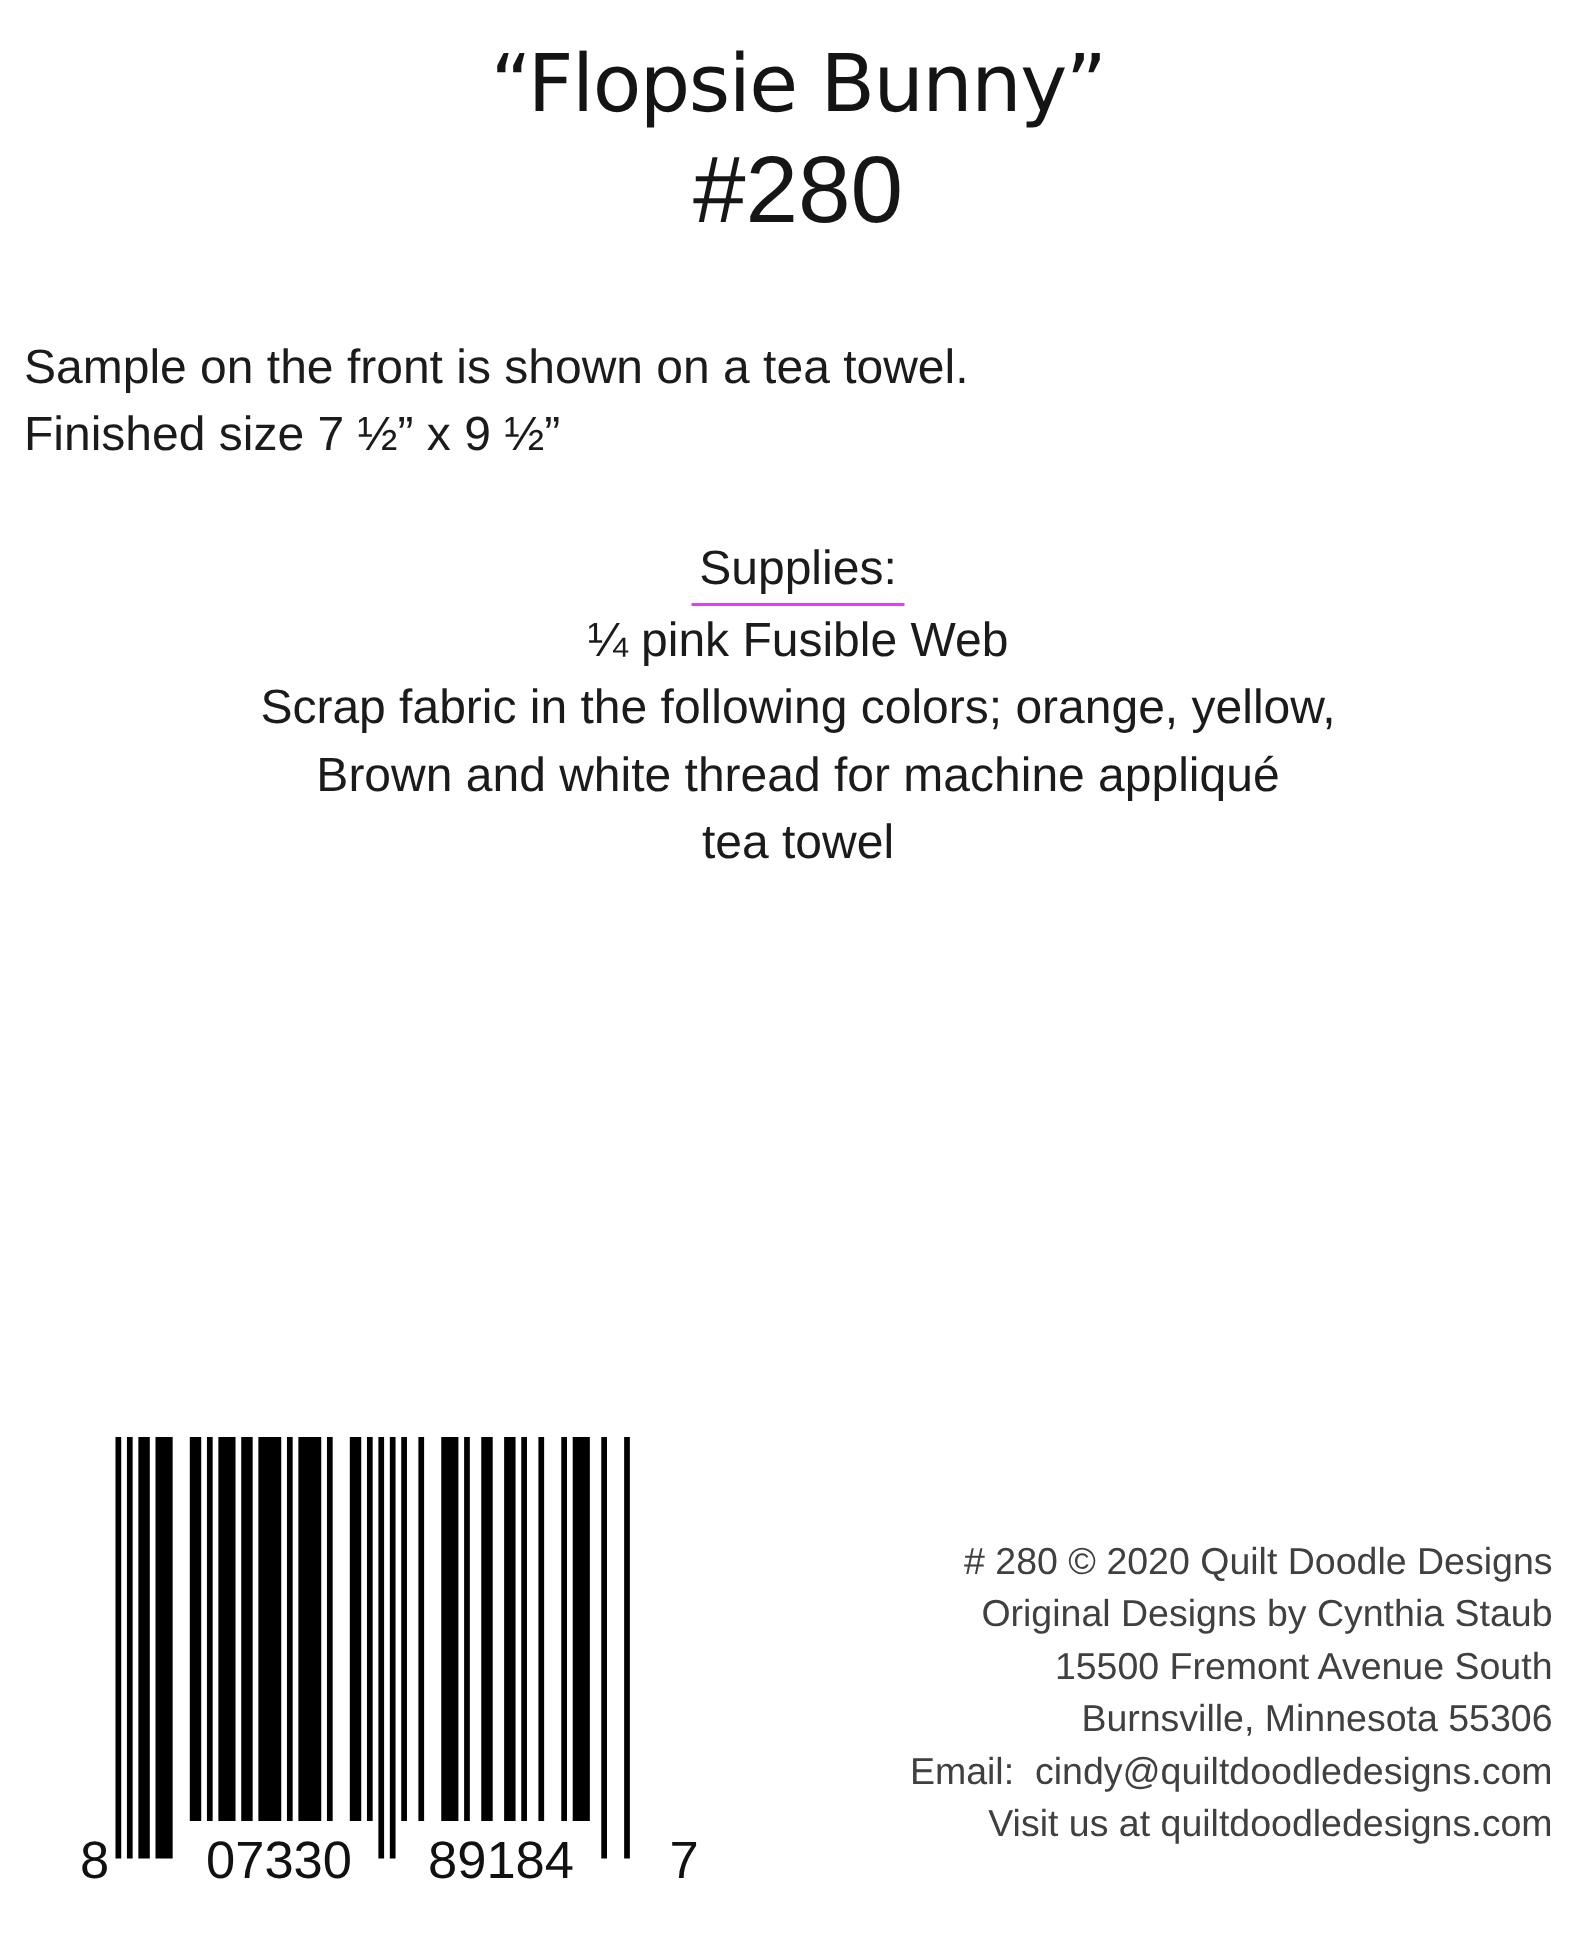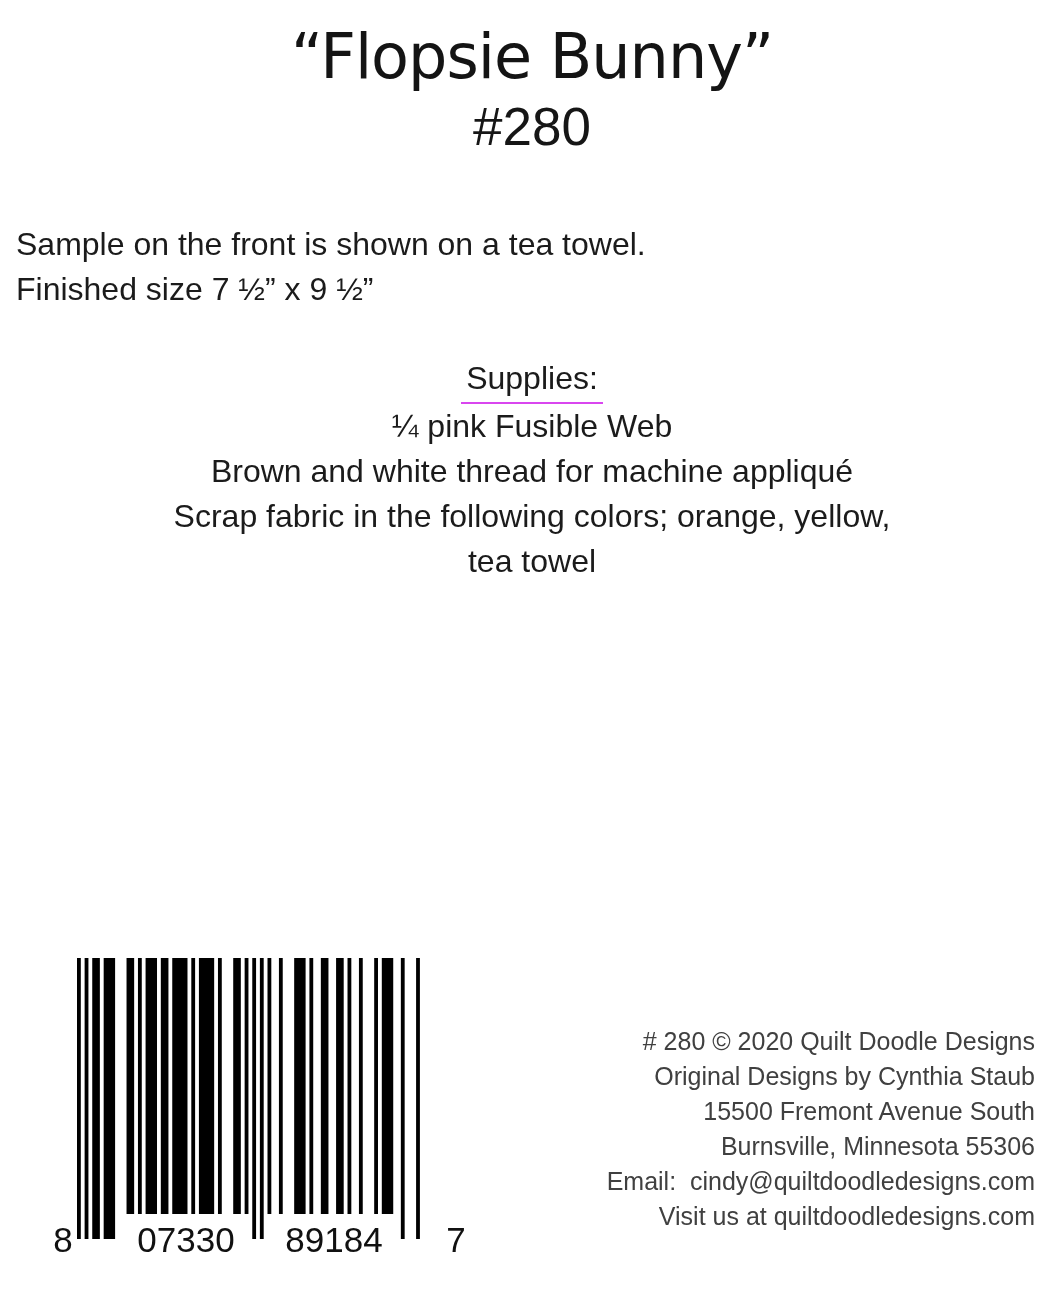--- a/index.html
+++ b/index.html
@@ -16,33 +16,33 @@
     font-family: "Liberation Sans", sans-serif;
     color: #1b1b1b;
   }
   .title {
     position: absolute;
     top: 26px;
     left: 0;
     width: 100%;
     text-align: center;
     font-family: "DejaVu Sans", sans-serif;
-    font-size: 62px;
+    font-size: 53px;
     line-height: 62px;
     letter-spacing: -1px;
     color: #141414;
   }
   .pattern-number {
     position: absolute;
     top: 98px;
     left: 0;
     width: 100%;
     text-align: center;
     font-family: "Liberation Sans", sans-serif;
-    font-size: 53px;
+    font-size: 63px;
     line-height: 58px;
     color: #161616;
   }
   .intro {
     position: absolute;
     top: 222px;
     left: 16px;
     width: 100%;
     text-align: left;
   }
@@ -100,22 +100,22 @@
   <div class="pattern-number">#280</div>
 
   <div class="intro">
     <div class="line">Sample on the front is shown on a tea towel.</div>
     <div class="line">Finished size 7 ½” x 9 ½”</div>
   </div>
 
   <div class="supplies">
     <div class="line"><span class="supplies-heading">Supplies:</span></div>
     <div class="line">¼ pink Fusible Web</div>
+    <div class="line">Scrap fabric in the following colors; orange, yellow,</div>
     <div class="line">Brown and white thread for machine appliqué</div>
-    <div class="line">Scrap fabric in the following colors; orange, yellow,</div>
     <div class="line">tea towel</div>
   </div>
 
   <svg class="barcode" viewBox="0 0 432 300" xmlns="http://www.w3.org/2000/svg">
     <g id="barcode-bars">
         <rect x="25.00" y="2" width="3.81" height="281" fill="#000000"></rect>
         <rect x="32.62" y="2" width="3.81" height="281" fill="#000000"></rect>
         <rect x="40.24" y="2" width="7.62" height="281" fill="#000000"></rect>
         <rect x="51.67" y="2" width="11.43" height="281" fill="#000000"></rect>
         <rect x="74.53" y="2" width="7.62" height="256" fill="#000000"></rect>

